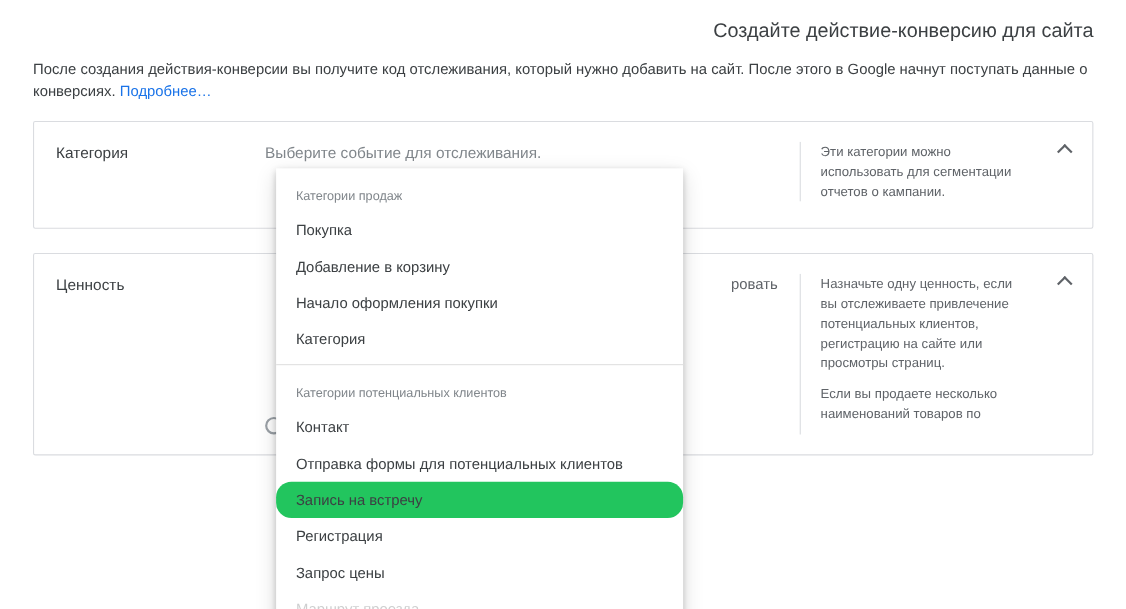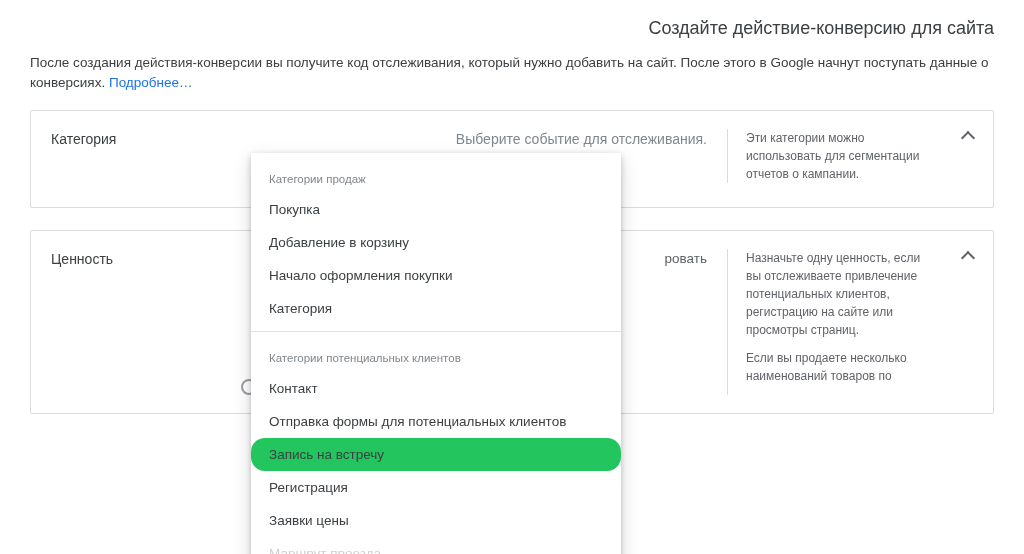--- a/index.html
+++ b/index.html
@@ -44,21 +44,20 @@
     width: 190px;
     flex: 0 0 190px;
     font-size: 14px;
     color: #3c4043;
     padding-top: 2px;
   }
   .col-main {
     flex: 1 1 auto;
     padding-right: 20px;
     min-height: 60px;
-    text-align: right;
   }
   .col-help {
     width: 210px;
     flex: 0 0 210px;
     border-left: 1px solid #dadce0;
     padding-left: 18px;
     font-size: 12px;
     color: #5f6368;
     line-height: 1.5;
   }
@@ -170,18 +169,18 @@
         <div class="opt">Начало оформления покупки</div>
         <div class="opt">Категория</div>
       </div>
     <hr>
     <div class="group">Категории потенциальных клиентов</div>
     <div id="dd-leads">
         <div class="opt">Контакт</div>
         <div class="opt">Отправка формы для потенциальных клиентов</div>
         <div class="opt selected">Запись на встречу</div>
         <div class="opt">Регистрация</div>
-        <div class="opt">Заявки цены</div>
+        <div class="opt">Запрос цены</div>
       </div>
     <div class="opt" style="opacity:.25">Маршрут проезда</div>
   </div>
 
 </div>
 
 </body></html>

